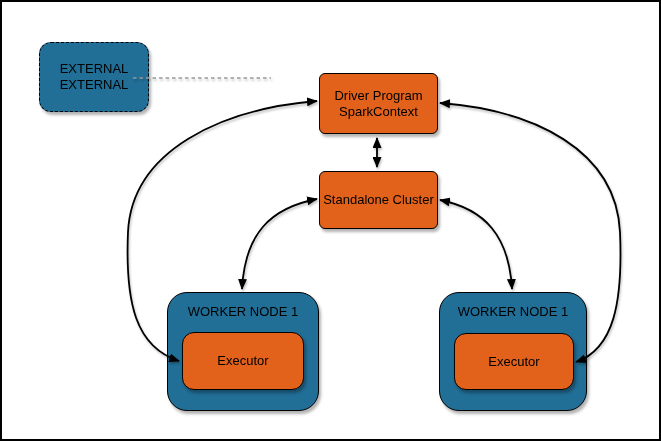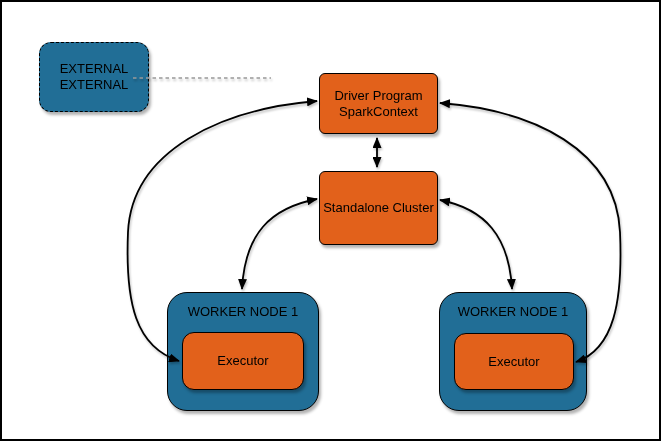--- a/index.html
+++ b/index.html
@@ -52,21 +52,21 @@
     display: flex; flex-direction: column;
     align-items: center; justify-content: center;
     text-align: center;
     font-size: 13px; line-height: 16px; margin-left: 16px;
   }
 
   #master-node { left: 270px; top: 22px; width: 208px; height: 224px; border-radius: 24px; }
   #master-node .node-title { position: absolute; top: 15px; left: 0; }
 
   #driver-program   { left: 317px; top: 71px;  width: 119px; height: 61px; }
-  #resource-manager { left: 317px; top: 169px; width: 119px; height: 74px; }
+  #resource-manager { left: 317px; top: 169px; width: 119px; height: 58px; }
 
   #worker-node-left  { left: 165px; top: 290px; width: 152px; height: 119px; border-radius: 20px; }
   #worker-node-right { left: 437px; top: 290px; width: 148px; height: 119px; border-radius: 20px; }
   #worker-node-left .node-title,
   #worker-node-right .node-title { position: absolute; top: 12px; left: 0; }
 
   #executor-left  { left: 180px; top: 330px; width: 122px; height: 58px; border-radius: 12px; }
   #executor-right { left: 452px; top: 331px; width: 120px; height: 57px; border-radius: 12px; }
 
   #edges {

